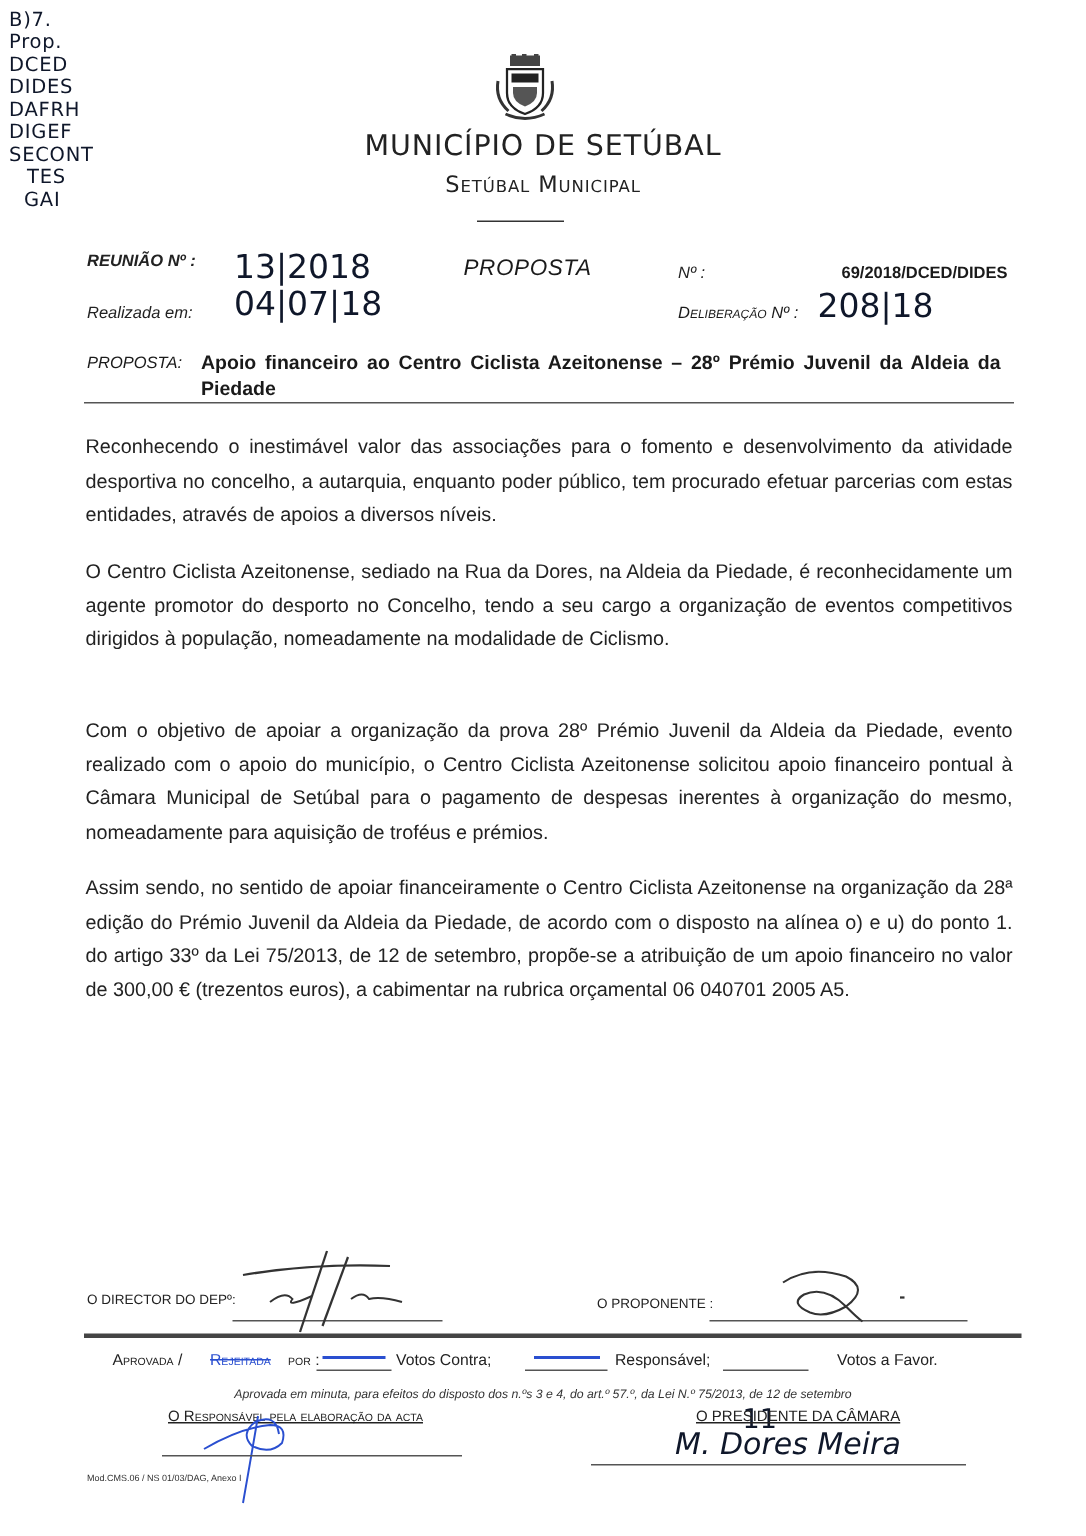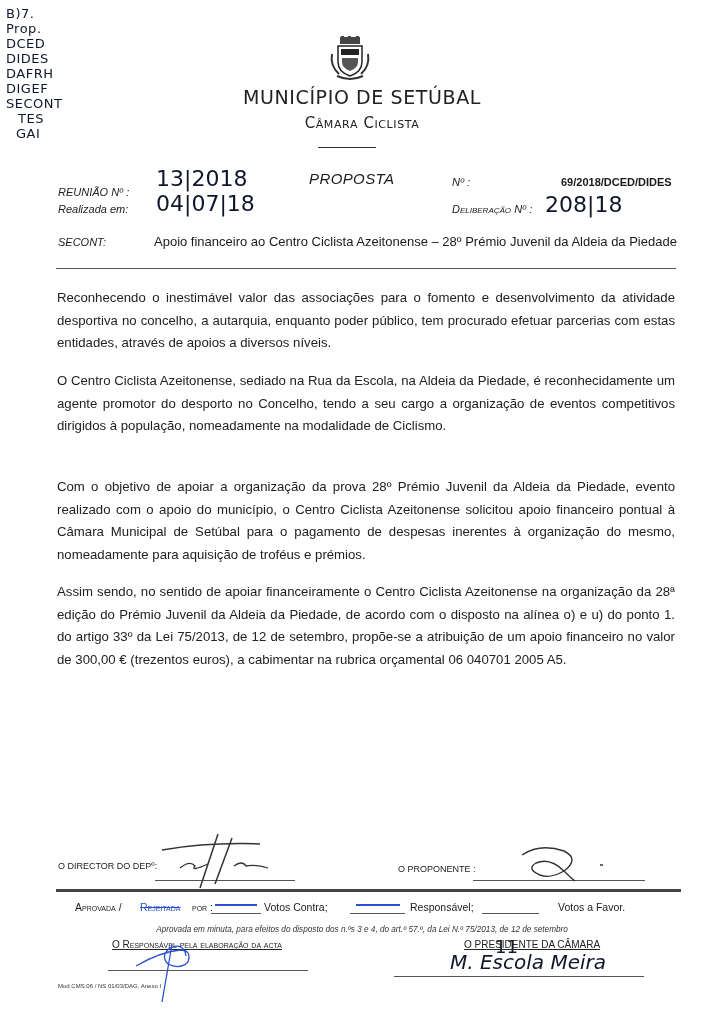--- a/index.html
+++ b/index.html
@@ -10,21 +10,21 @@
   .margin-notes div { white-space: pre; }
   .crest { left: 329px; top: 36px; width: 42px; height: 44px; }
   .h1 { left: 0; width: 724px; top: 86px; text-align: center; font-size: 19px; letter-spacing: 0.6px; color: #222; font-family: "DejaVu Sans", sans-serif; }
   .h2 { left: 0; width: 724px; top: 114px; text-align: center; font-size: 15px; letter-spacing: 0.6px; color: #222; font-family: "DejaVu Sans", sans-serif; font-variant: small-caps; }
   .h-rule { left: 318px; top: 147px; width: 58px; height: 1px; background: #333; }
   .lbl { font-style: italic; font-size: 11px; color: #222; }
   .proposta { left: 309px; top: 170px; font-style: italic; font-size: 15px; letter-spacing: 0.4px; }
   .num-val { left: 535px; top: 176px; font-weight: bold; font-size: 11px; padding-left: 26px; }
   .delib-lbl { font-variant: small-caps; font-style: italic; font-size: 11px; }
   .subject-lbl { left: 58px; top: 236px; font-style: italic; font-size: 11px; }
-  .subject { left: 154px; top: 233px; width: 533px; font-weight: normal; font-size: 13px; line-height: 17px; text-align: justify; text-align-last: left; }
+  .subject { left: 134px; top: 233px; width: 533px; font-weight: bold; font-size: 13px; line-height: 17px; text-align: justify; text-align-last: left; }
   .rule-thin { height: 1px; background: #555; }
   .para { left: 57px; width: 618px; font-size: 13.2px; line-height: 22.6px; text-align: justify; color: #222; }
   .sig-lbl { font-size: 9px; color: #222; }
   .rule-thick { height: 3px; background: #444; }
   .vote-row { top: 901px; font-size: 10.5px; color: #222; }
   .sc { font-variant: small-caps; }
   .strike { color: #2a4fd0; text-decoration: line-through; }
   .note { left: 0; width: 724px; top: 925px; text-align: center; font-style: italic; font-size: 8.2px; color: #333; }
   .small-sc { font-size: 10px; font-variant: small-caps; color: #222; text-decoration: underline; }
   .footer { left: 58px; top: 983px; font-size: 6px; color: #333; }
@@ -53,41 +53,41 @@
       <rect x="27" y="0" width="3" height="3" fill="#444"></rect>
     <path d="M9 10 H33 V26 Q33 36 21 40 Q9 36 9 26 Z" fill="#fff" stroke="#222" stroke-width="1.5"></path>
     <rect x="12" y="13" width="18" height="6" fill="#222"></rect>
     <path d="M13 22 H29 V26 Q29 32 21 35 Q13 32 13 26 Z" fill="#555"></path>
     <path d="M3 18 Q1 30 10 38" fill="none" stroke="#333" stroke-width="2"></path>
     <path d="M39 18 Q41 30 32 38" fill="none" stroke="#333" stroke-width="2"></path>
     <path d="M8 40 Q21 46 34 40" fill="none" stroke="#333" stroke-width="2"></path>
   </svg>
 </div>
 <div class="abs h1">MUNICÍPIO DE SETÚBAL</div>
-<div class="abs h2">Câmara Ciclista</div>
+<div class="abs h2">Setúbal Municipal</div>
 <div class="abs h-rule"></div>
 
-<div class="abs lbl" style="left:58px; top:186px;">REUNIÃO Nº :</div>
+<div class="abs lbl" style="left:58px; top:168px;font-weight:bold;">REUNIÃO Nº :</div>
 <div class="abs hand" style="left:156px; top:166px; font-size:22px;">13|2018</div>
 <div class="abs lbl" style="left:58px; top:203px;">Realizada em:</div>
 <div class="abs hand" style="left:156px; top:191px; font-size:22px;">04|07|18</div>
 
 <div class="abs proposta">PROPOSTA</div>
 
 <div class="abs lbl" style="left:452px; top:176px;">Nº :</div>
 <div class="abs num-val">69/2018/DCED/DIDES</div>
 <div class="abs delib-lbl" style="left:452px; top:203px;">Deliberação Nº :</div>
 <div class="abs hand" style="left:545px; top:192px; font-size:22px;">208|18</div>
 
-<div class="abs subject-lbl">SECONT:</div>
+<div class="abs subject-lbl">PROPOSTA:</div>
 <div class="abs subject">Apoio financeiro ao Centro Ciclista Azeitonense – 28º Prémio Juvenil da Aldeia da Piedade</div>
 <div class="abs rule-thin" style="left:56px; top:268px; width:620px;"></div>
 
 <div class="abs para" style="top:287px;">Reconhecendo o inestimável valor das associações para o fomento e desenvolvimento da atividade desportiva no concelho, a autarquia, enquanto poder público, tem procurado efetuar parcerias com estas entidades, através de apoios a diversos níveis.</div>
-<div class="abs para" style="top:370px;">O Centro Ciclista Azeitonense, sediado na Rua da Escola, na Aldeia da Piedade, é reconhecidamente um agente promotor do desporto no Concelho, tendo a seu cargo a organização de eventos competitivos dirigidos à população, nomeadamente na modalidade de Ciclismo.</div>
+<div class="abs para" style="top:370px;">O Centro Ciclista Azeitonense, sediado na Rua da Dores, na Aldeia da Piedade, é reconhecidamente um agente promotor do desporto no Concelho, tendo a seu cargo a organização de eventos competitivos dirigidos à população, nomeadamente na modalidade de Ciclismo.</div>
 <div class="abs para" style="top:476px;">Com o objetivo de apoiar a organização da prova 28º Prémio Juvenil da Aldeia da Piedade, evento realizado com o apoio do município, o Centro Ciclista Azeitonense solicitou apoio financeiro pontual à Câmara Municipal de Setúbal para o pagamento de despesas inerentes à organização do mesmo, nomeadamente para aquisição de troféus e prémios.</div>
 <div class="abs para" style="top:581px;">Assim sendo, no sentido de apoiar financeiramente o Centro Ciclista Azeitonense na organização da 28ª edição do Prémio Juvenil da Aldeia da Piedade, de acordo com o disposto na alínea o) e u) do ponto 1. do artigo 33º da Lei 75/2013, de 12 de setembro, propõe-se a atribuição de um apoio financeiro no valor de 300,00 € (trezentos euros), a cabimentar na rubrica orçamental 06 040701 2005 A5.</div>
 
 <div class="abs sig-lbl" style="left:58px; top:861px;">O DIRECTOR DO DEPº:</div>
 <div class="abs rule-thin" style="left:155px; top:880px; width:140px;"></div>
 <svg class="abs" style="left:150px; top:830px;" width="140" height="60">
   <path d="M12 20 Q60 12 110 14" fill="none" stroke="#333" stroke-width="1.5"></path>
   <path d="M50 58 L68 4" fill="none" stroke="#333" stroke-width="1.5"></path>
   <path d="M65 54 L82 8" fill="none" stroke="#333" stroke-width="1.5"></path>
   <path d="M30 38 Q40 30 45 36 Q40 42 58 34" fill="none" stroke="#333" stroke-width="1.3"></path>
@@ -119,16 +119,16 @@
 <div class="abs note">Aprovada em minuta, para efeitos do disposto dos n.ºs 3 e 4, do art.º 57.º, da Lei N.º 75/2013, de 12 de setembro</div>
 
 <div class="abs small-sc" style="left:112px; top:939px;">O Responsável pela elaboração da acta</div>
 <div class="abs small-sc" style="left:464px; top:939px; font-variant:normal;">O PRESIDENTE DA CÂMARA</div>
 
 <svg class="abs" style="left:130px; top:938px;" width="70" height="70">
   <path d="M6 28 Q30 14 50 12 Q62 12 58 24 Q50 32 38 26 Q30 18 40 10 Q54 4 56 18 M42 6 Q38 30 32 64" fill="none" stroke="#2a4fd0" stroke-width="1.3"></path>
 </svg>
 <div class="abs rule-thin" style="left:108px; top:970px; width:200px;"></div>
 
-<div class="abs hand" style="left:450px; top:950px; font-size:20px; font-style:italic;">M. Escola Meira</div>
+<div class="abs hand" style="left:450px; top:950px; font-size:20px; font-style:italic;">M. Dores Meira</div>
 <div class="abs rule-thin" style="left:394px; top:976px; width:250px;"></div>
 
 <div class="abs footer">Mod.CMS.06  / NS 01/03/DAG, Anexo I</div>
 
 </body></html>

